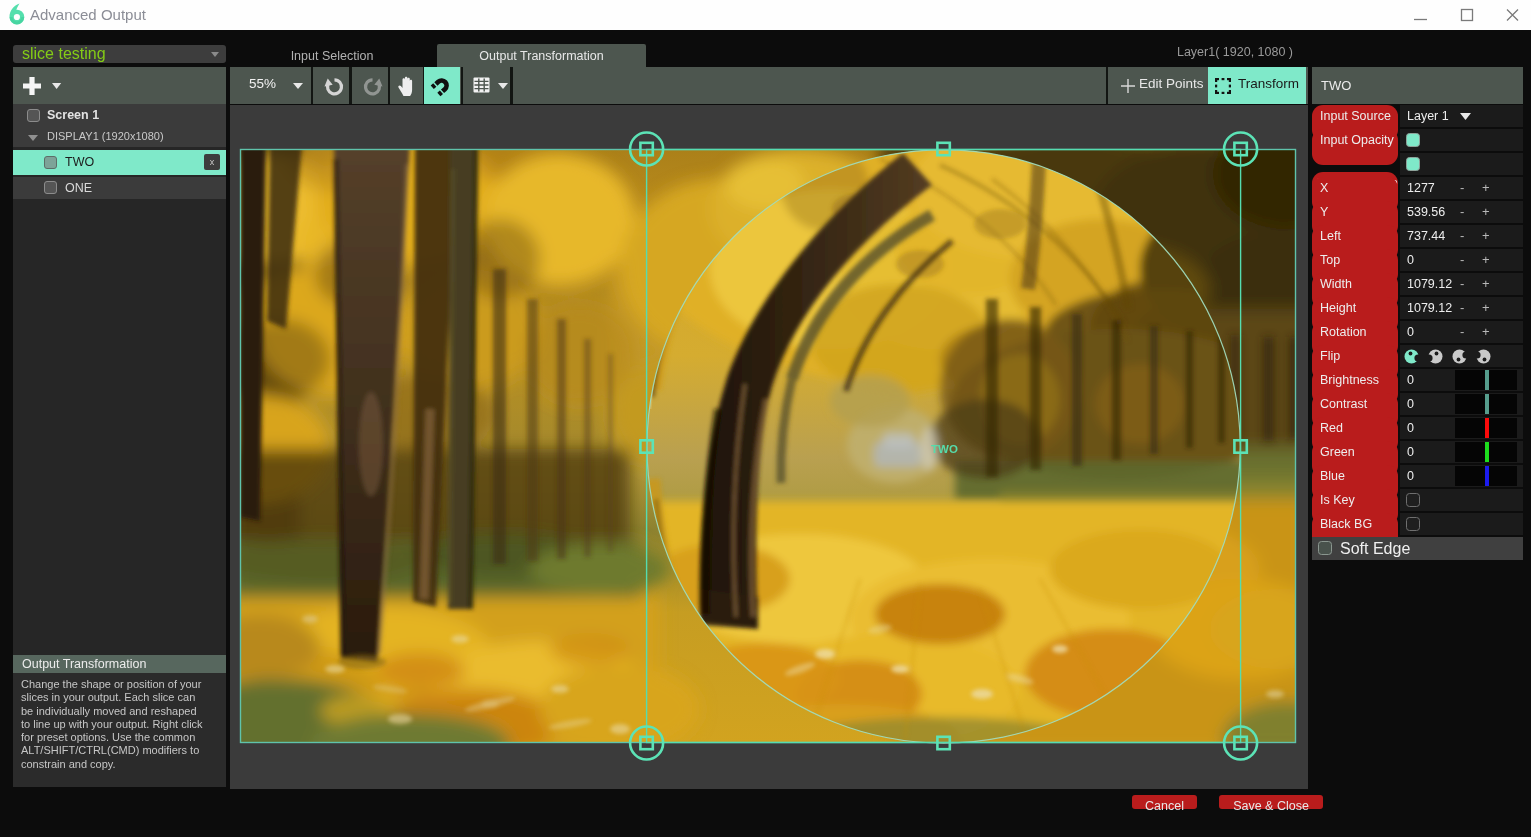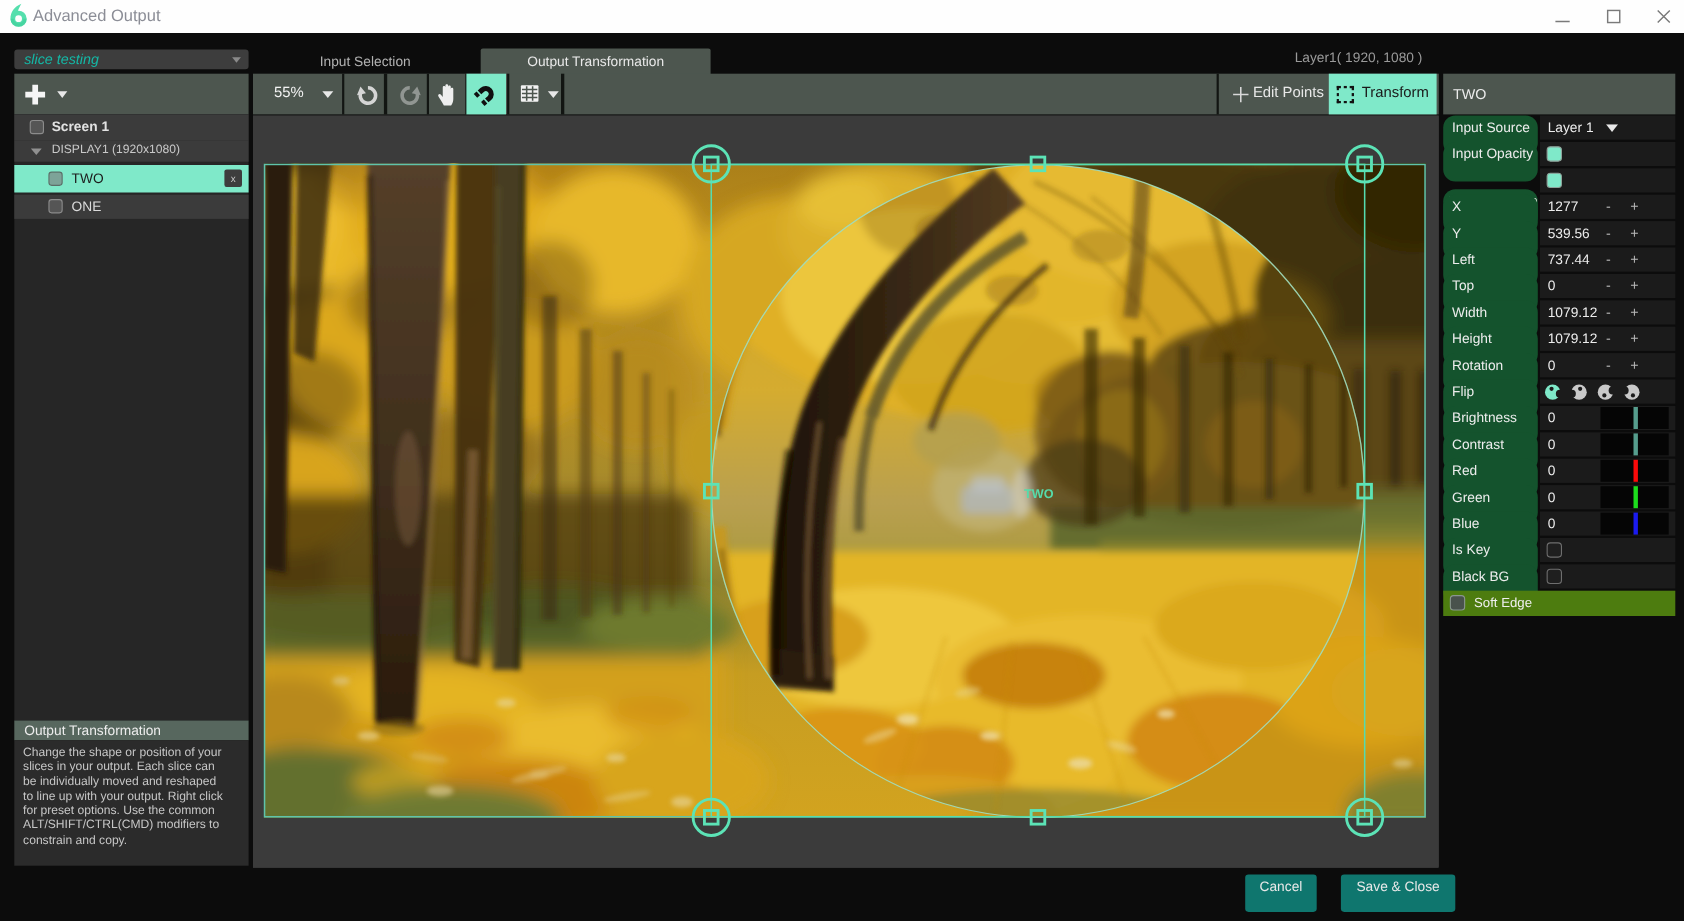--- a/index.html
+++ b/index.html
@@ -4,21 +4,21 @@
 <style>
   html,body{margin:0;padding:0;background:#0d0d0d;width:1531px;height:837px;overflow:hidden;
     font-family:"Liberation Sans",sans-serif;}
   *{box-sizing:border-box;}
   .abs{position:absolute;}
   #page{position:relative;width:1531px;height:837px;background:#0c0c0c;}
   
   #titlebar{left:0;top:0;width:1531px;height:30px;background:#fefefe;}
   #titletext{left:30px;top:6px;font-size:15px;color:#8b8d96;}
   #dd1{left:13px;top:45px;width:213px;height:18px;background:#3d3d3d;border-radius:3px;
-       color:#14b8a6;font-size:13px;line-height:18px;padding-left:9px;font-style:italic;}
+       color:#84cc16;font-size:16px;line-height:18px;padding-left:9px;}
   #dd1 .arr{position:absolute;right:7px;top:7px;width:0;height:0;border-left:4px solid transparent;
        border-right:4px solid transparent;border-top:5px solid #8a8a8a;}
   #plusbar{left:13px;top:67px;width:213px;height:37px;background:#4d564f;}
   #treepanel{left:13px;top:104px;width:213px;height:551px;background:#262626;}
   .trow{position:absolute;left:0;width:213px;background:#3b3b3b;color:#e2e2e2;}
   .cb{position:absolute;width:13px;height:13px;border:1.5px solid #8c8c8c;border-radius:3px;background:#555;}
   #row-two{background:#7fe9c9;color:#1c1c1c;}
   #xchip{position:absolute;left:191px;top:4px;width:16px;height:16px;background:#3d3d3d;border-radius:2px;
     color:#c8c8c8;font-size:9px;text-align:center;line-height:16px;}
   #infohead{left:13px;top:655px;width:213px;height:18px;background:#57675e;color:#ececec;
@@ -35,36 +35,36 @@
   .tsep{position:absolute;top:0;width:2.5px;height:37px;background:#121512;}
   .tbtn{position:absolute;top:0;height:37px;}
   .mint{background:#7fe9c9;}
   #zoomtxt{position:absolute;left:19px;top:9px;color:#f2f2f2;font-size:13.5px;}
   .dna{position:absolute;width:0;height:0;border-left:5px solid transparent;border-right:5px solid transparent;
     border-top:6px solid #e8e8e8;}
   
   #rphead{left:1312px;top:67px;width:211px;height:37px;background:#4d564f;color:#ececec;
     font-size:13px;line-height:37px;padding-left:9px;}
   .prow{position:absolute;left:1312px;width:211px;height:22px;}
-  .plab{position:absolute;left:0;top:0;width:86px;height:36px;background:#14532d;color:#ededed;
+  .plab{position:absolute;left:0;top:0;width:86px;height:36px;background:#b91c1c;color:#ededed;
      font-size:12.5px;line-height:22px;padding-left:8px;white-space:nowrap;overflow:hidden;border-radius:11px;}
   .pval{position:absolute;left:88px;top:0;width:123px;height:22px;background:#1b1b1b;color:#ededed;
      font-size:12.5px;line-height:22px;padding-left:7px;}
   .pm{position:absolute;top:0;color:#b8b8b8;font-size:13px;line-height:22px;}
   .mintcb{position:absolute;left:6px;top:4px;width:14px;height:14px;border:1.5px solid #8fa39b;
      border-radius:3.5px;background:#7fe9c9;}
   .emptycb{position:absolute;left:6px;top:4px;width:14px;height:14px;border:1.5px solid #6f6f6f;
      border-radius:3.5px;background:#1f1f1f;}
   .slider{position:absolute;left:55px;top:1px;width:62px;height:20px;background:#050505;}
   .sthumb{position:absolute;left:30px;top:0;width:4px;height:20px;}
-  #softedge{left:1312px;top:536.5px;width:211px;height:23px;background:#4d7c0f;color:#efefef;
-     font-size:12px;line-height:23px;padding-left:28px;}
+  #softedge{left:1312px;top:536.5px;width:211px;height:23px;background:#404040;color:#efefef;
+     font-size:16px;line-height:23px;padding-left:28px;}
   #softedge .emptycb{left:6px;top:4px;border-color:#8a968f;background:#49524c;}
   
-  .botbtn{position:absolute;top:795px;height:34px;background:#0f766e;border-radius:3px;color:#e8e8e8;
+  .botbtn{position:absolute;top:795px;height:14px;background:#b91c1c;border-radius:3px;color:#e8e8e8;
      font-size:12.5px;text-align:center;line-height:22px;}
   
   #canvas{left:230px;top:104.5px;width:1078px;height:683.5px;background:#3b3b3b;}
 </style>
 </head>
 <body>
 <div id="page">
 
   <div class="abs" id="titlebar">
     <svg class="abs" style="left:8px;top:3px" width="20" height="24" viewBox="0 0 20 24">

